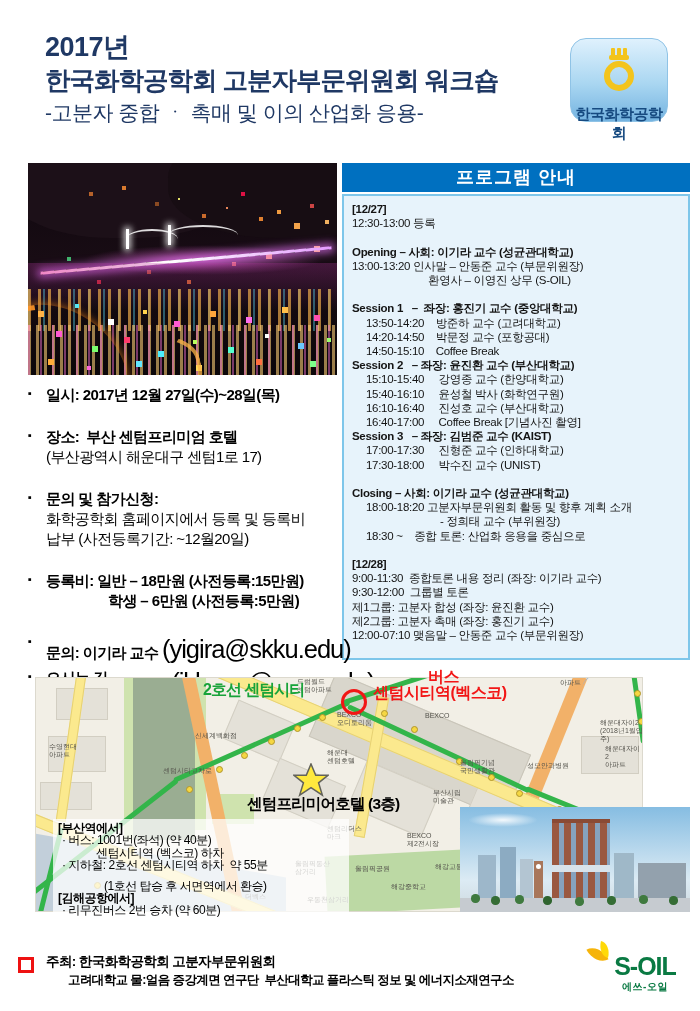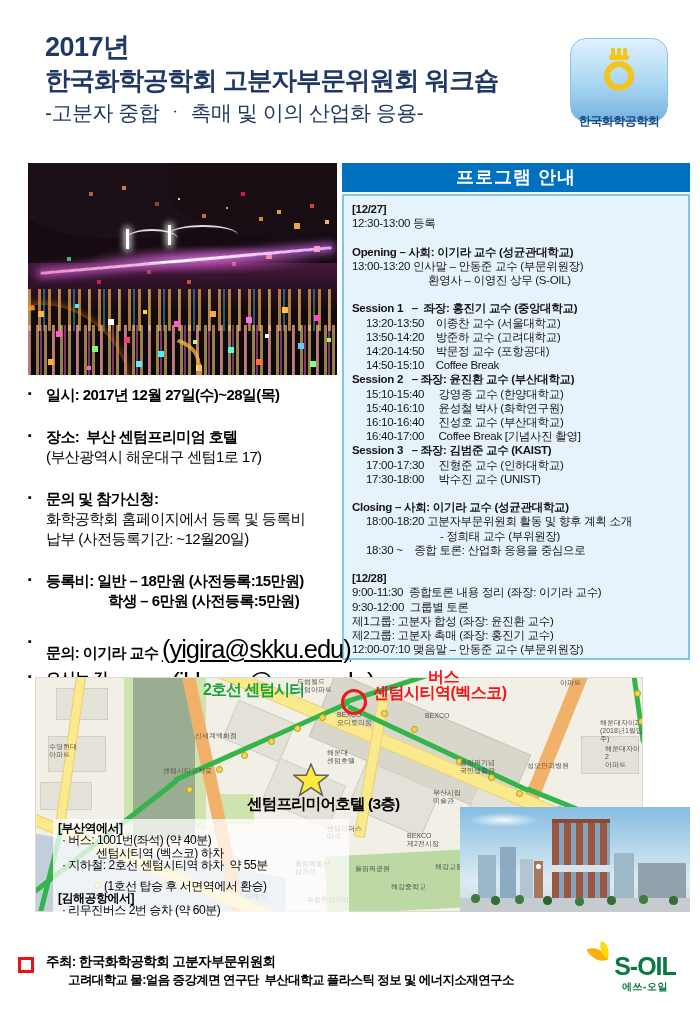--- a/index.html
+++ b/index.html
@@ -9,21 +9,21 @@
 
   
   .title-block{position:absolute;left:45px;top:30px;color:#1f3864;}
   .t1{font-size:27px;font-weight:bold;line-height:34px;letter-spacing:-0.5px;}
   .t2{font-size:25.5px;font-weight:bold;line-height:33px;letter-spacing:-1px;white-space:nowrap;}
   .t3{font-size:21px;line-height:31px;letter-spacing:-0.5px;}
   .kiche-logo{position:absolute;left:570px;top:38px;width:98px;height:84px;border-radius:16px;
       background:linear-gradient(180deg,#dff1fd 0%,#a9d6f1 55%,#74b3e0 100%);
       border:1px solid #8fc3e6;text-align:center;}
   .kiche-emblem{margin-top:7px;}
-  .kiche-text{font-size:12px;font-weight:bold;color:#164a80;letter-spacing:-0.5px;margin-top:17px;}
+  .kiche-text{font-size:15px;font-weight:bold;color:#164a80;letter-spacing:-0.5px;margin-top:9px;}
 
   
   .photo-busan{position:absolute;left:28px;top:163px;width:309px;height:212px;overflow:hidden;
       background:linear-gradient(180deg,#0e070d 0%,#180c14 45%,#0b0709 100%);}
   .pb-hill1{position:absolute;left:-30px;top:-55px;width:250px;height:130px;background:#1c1018;border-radius:45%;}
   .pb-hill2{position:absolute;left:140px;top:-35px;width:240px;height:110px;background:#170d13;border-radius:45%;}
   .pb-dots-hill{position:absolute;left:0;top:0;width:2px;height:2px;background:transparent;
       box-shadow:62px 30px 0 1px #b5612a,95px 24px 0 1px #d97a2f,128px 40px 0 1px #8a4a22,150px 35px 0 0 #e0dd66,
       175px 52px 0 1px #c96a2c,198px 44px 0 0 #e8855a,214px 30px 0 1px #d14,232px 55px 0 1px #e08030,
       250px 48px 0 1px #ef9a40,268px 62px 0 2px #f2a24a,283px 42px 0 1px #c44,298px 58px 0 1px #f0b060,
@@ -63,21 +63,21 @@
       border:2px solid #7ec6ea;box-sizing:border-box;padding:6px 4px 0 8px;overflow:hidden;}
   .pline{font-size:11.5px;line-height:14.2px;min-height:14.2px;white-space:pre;color:#141414;letter-spacing:-0.3px;}
   .pline.b{font-weight:bold;}
 
   
   .details{position:absolute;left:28px;top:385px;width:316px;}
   .ditem{position:relative;margin-bottom:22px;padding-left:18px;}
   .dbullet{position:absolute;left:0;top:2px;font-size:11px;color:#000;}
   .dline{font-size:15px;line-height:20px;white-space:pre;color:#000;letter-spacing:-0.6px;}
   .dline.b{font-weight:bold;}
-  .dline .t2{font-weight:normal;text-decoration:underline;}
+  .dline .t2{font-weight:normal;}
   .directions-title{position:absolute;left:28px;top:669px;padding-left:18px;font-size:15px;font-weight:bold;
       color:#000;letter-spacing:-0.5px;}
   .directions-title .dbullet{top:1px;}
 
   
   .map{position:absolute;left:35px;top:677px;width:608px;height:235px;}
   .map-base{position:absolute;left:0;top:0;right:0;bottom:0;background:#f2efe6;overflow:hidden;border:1px solid #dcd9ce;}
   .mb{position:absolute;}
   .park-edge-l{left:88px;top:0;width:9px;height:162px;background:#cfe3ae;}
   .park-band{left:97px;top:0;width:62px;height:162px;background:#9aad92;}
@@ -193,21 +193,20 @@
   <div class="program-header" data-interactable="false" style="background: rgb(0, 112, 192);">프로그램 안내</div>
   <div class="program-box" data-interactable="false">
       <div class="pline b" data-interactable="false">[12/27]</div>
       <div class="pline" data-interactable="false">12:30-13:00 등록</div>
       <div class="pline" data-interactable="false"> </div>
       <div class="pline b" data-interactable="false">Opening – 사회: 이기라 교수 (성균관대학교)</div>
       <div class="pline" data-interactable="false">13:00-13:20 인사말 – 안동준 교수 (부문위원장)</div>
       <div class="pline" data-interactable="false" style="padding-left: 76px;">환영사 – 이영진 상무 (S-OIL)</div>
       <div class="pline" data-interactable="false"> </div>
       <div class="pline b" data-interactable="false">Session 1   –  좌장: 홍진기 교수 (중앙대학교)</div>
-      <div class="pline" data-interactable="false" style="padding-left: 14px;">13:20-13:50    이종찬 교수 (서울대학교)</div>
       <div class="pline" data-interactable="false" style="padding-left: 14px;">13:50-14:20    방준하 교수 (고려대학교)</div>
       <div class="pline" data-interactable="false" style="padding-left: 14px;">14:20-14:50    박문정 교수 (포항공대)</div>
       <div class="pline" data-interactable="false" style="padding-left: 14px;">14:50-15:10    Coffee Break</div>
       <div class="pline b" data-interactable="false">Session 2   – 좌장: 윤진환 교수 (부산대학교)</div>
       <div class="pline" data-interactable="false" style="padding-left: 14px;">15:10-15:40     강영종 교수 (한양대학교)</div>
       <div class="pline" data-interactable="false" style="padding-left: 14px;">15:40-16:10     윤성철 박사 (화학연구원)</div>
       <div class="pline" data-interactable="false" style="padding-left: 14px;">16:10-16:40     진성호 교수 (부산대학교)</div>
       <div class="pline" data-interactable="false" style="padding-left: 14px;">16:40-17:00     Coffee Break [기념사진 촬영]</div>
       <div class="pline b" data-interactable="false">Session 3   – 좌장: 김범준 교수 (KAIST)</div>
       <div class="pline" data-interactable="false" style="padding-left: 14px;">17:00-17:30     진형준 교수 (인하대학교)</div>

